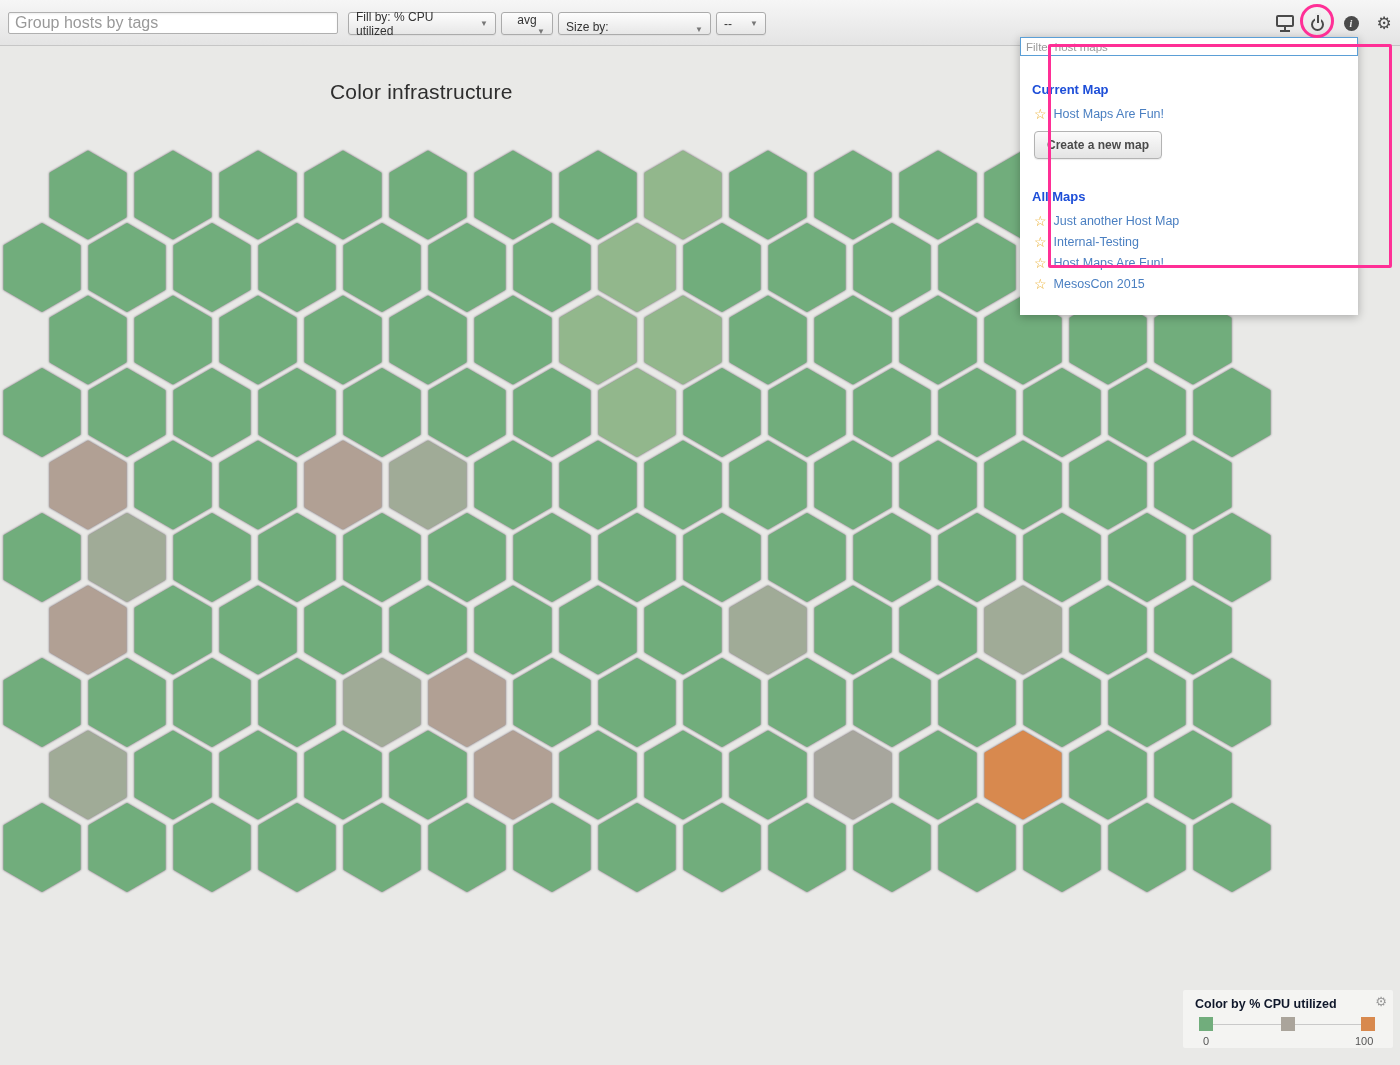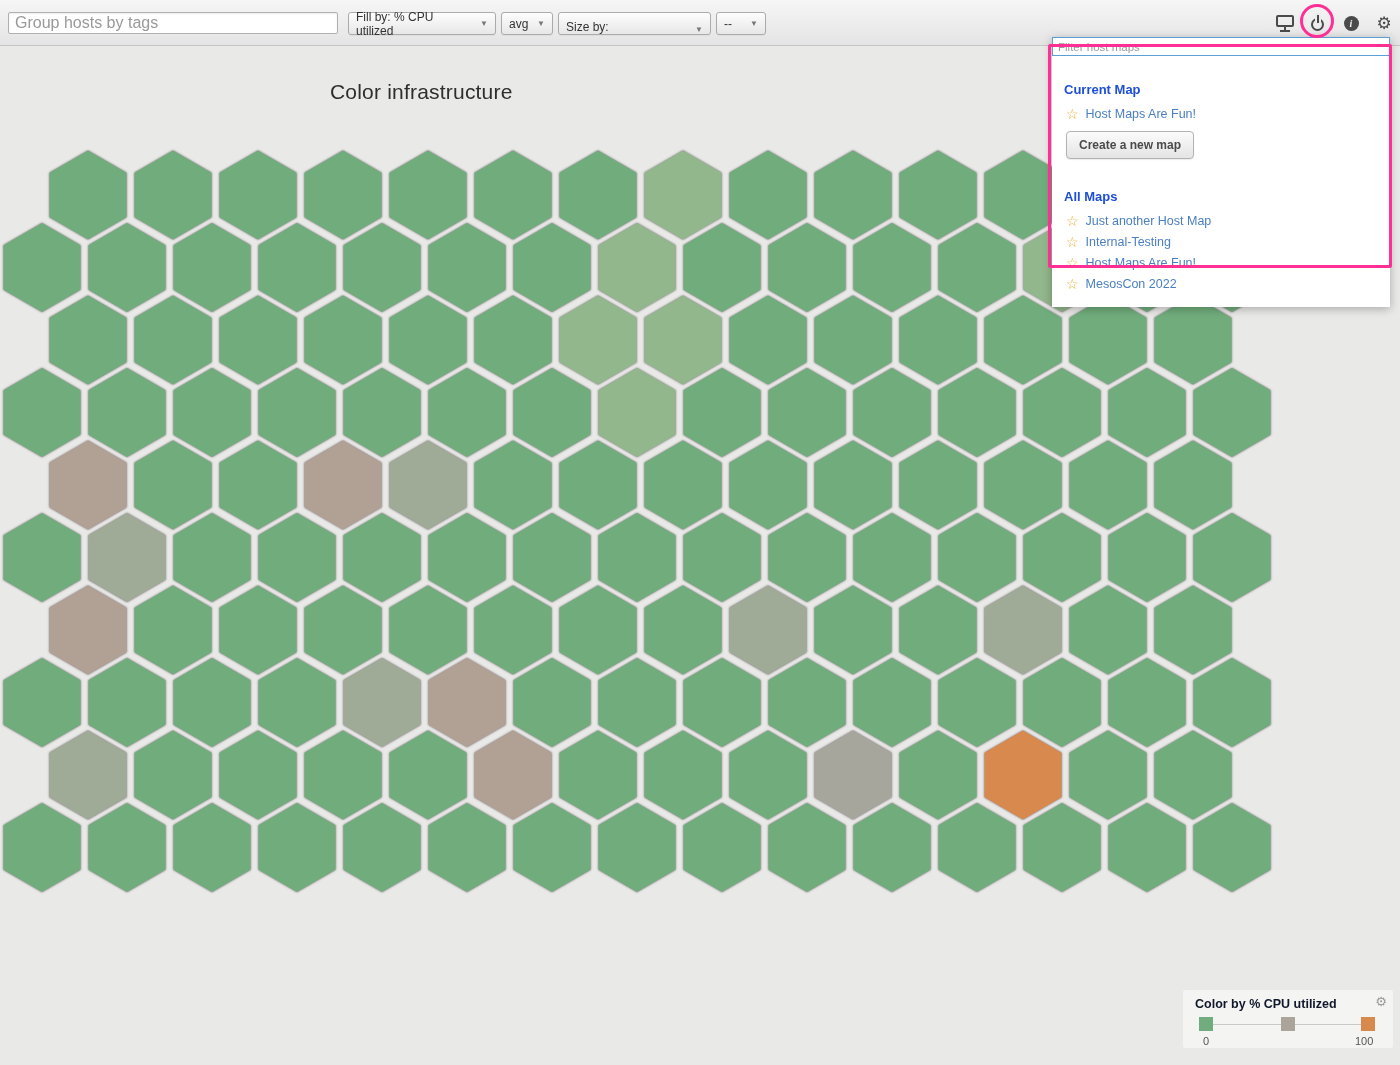--- a/index.html
+++ b/index.html
@@ -11,21 +11,21 @@
     background:linear-gradient(#f6f6f6,#e4e4e4); border-bottom:1px solid #c6c6c6; z-index:10; }
   .search-input { position:absolute; left:8px; top:12px; width:330px; height:22px;
     border:1px solid #b0b0b0; border-radius:2px; background:#fff; padding:0 6px; font-size:16px;
     color:#333; box-shadow:inset 0 1px 2px rgba(0,0,0,.08); font-family:inherit; }
   .search-input::placeholder { color:#999; }
   .sel { position:absolute; top:12px; height:23px; border:1px solid #ababab; border-radius:3px;
     background:linear-gradient(#fdfdfd,#e7e7e7); display:flex; align-items:center;
     padding:0 7px; font-size:12px; color:#333; cursor:pointer; box-shadow:0 1px 1px rgba(0,0,0,.05); }
   .sel .arrow { margin-left:auto; font-size:8px; color:#777; padding-left:8px; }
   .sel-fillby { left:348px; width:148px; }
-  .sel-agg   { left:501px; width:52px; }
+  .sel-agg   { left:501px; width:52px;flex-direction:column; }
   .sel-sizeby{ left:558px; width:153px;align-items:flex-end; }
   .sel-sizeval{ left:716px; width:50px; }
 
   .tb-icons { position:absolute; right:6px; top:0; height:46px; display:flex; align-items:center; gap:13px; }
   .ic { display:flex; align-items:center; justify-content:center; width:20px; height:20px; cursor:pointer; }
   .monitor-wrap { display:flex; flex-direction:column; align-items:center; }
   .monitor-screen { width:18px; height:12px; border:2px solid #4a4a4a; border-radius:2px; }
   .monitor-stand { width:2px; height:3px; background:#4a4a4a; }
   .monitor-base { width:10px; height:2px; background:#4a4a4a; }
   .pwr { position:relative; width:16px; height:16px; }
@@ -35,22 +35,22 @@
     font-size:10px; font-weight:bold; display:flex; align-items:center; justify-content:center; font-family:"Liberation Serif",serif; font-style:italic; }
   .gear-glyph { font-size:17px; color:#4a4a4a; line-height:1; }
 
   
   .page-title { position:absolute; left:330px; top:80px; font-size:21px; color:#2e2e2e; letter-spacing:.2px; z-index:3; }
   .hexmap-svg { position:absolute; left:0; top:148px; z-index:2;
     filter:drop-shadow(0 0 1px rgba(85,70,85,.85)); }
   .hexmap-svg polygon { cursor:pointer; }
 
   
-  .maps-panel { position:absolute; left:1052px; top:37px; width:338px; z-index:20; background:#fff;
-    box-shadow:0 2px 9px rgba(0,0,0,.28); padding-bottom:12px; }
+  .maps-panel { position:absolute; left:1020px; top:37px; width:338px; z-index:20; background:#fff;
+    box-shadow:0 2px 9px rgba(0,0,0,.28); padding-bottom:20px; }
   .filter-input { width:100%; height:19px; border:1px solid #5b9fd6; background:#fff; padding:0 5px;
     font-size:11.5px; color:#777; font-family:inherit; outline:none; display:block; }
   .filter-input::placeholder { color:#9a9a9a; }
   .panel-body { padding:10px 12px 0 12px; }
   .panel-heading { font-size:13px; font-weight:bold; color:#1d4ed8; margin:16px 0 7px 0; }
   .map-row { display:flex; align-items:center; gap:7px; padding:3px 0 4px 2px; cursor:pointer; }
   .star { color:#e9ad2b; font-size:14px; line-height:1; cursor:pointer; }
   .map-link { font-size:12.5px; color:#4a7fc1; text-decoration:none; cursor:pointer; }
   .create-btn { margin:6px 0 14px 2px; padding:6px 12px; font-size:12px; font-weight:bold; color:#4a4a4a;
     border:1px solid #b3b3b3; border-radius:4px; background:linear-gradient(#fbfbfb,#e4e4e4);
@@ -285,21 +285,21 @@
     <div class="map-row">
       <span class="star">☆</span>
       <span class="map-link">Internal-Testing</span>
     </div>
     <div class="map-row">
       <span class="star">☆</span>
       <span class="map-link">Host Maps Are Fun!</span>
     </div>
     <div class="map-row">
       <span class="star">☆</span>
-      <span class="map-link">MesosCon 2022</span>
+      <span class="map-link">MesosCon 2015</span>
     </div>
   </div>
 </div>
 
 <div class="annot annot-rect"></div>
 <div class="annot annot-circle"></div>
 
 <div class="legend">
   <div class="legend-title">Color by % CPU utilized</div>
   <span class="legend-gear">⚙</span>

